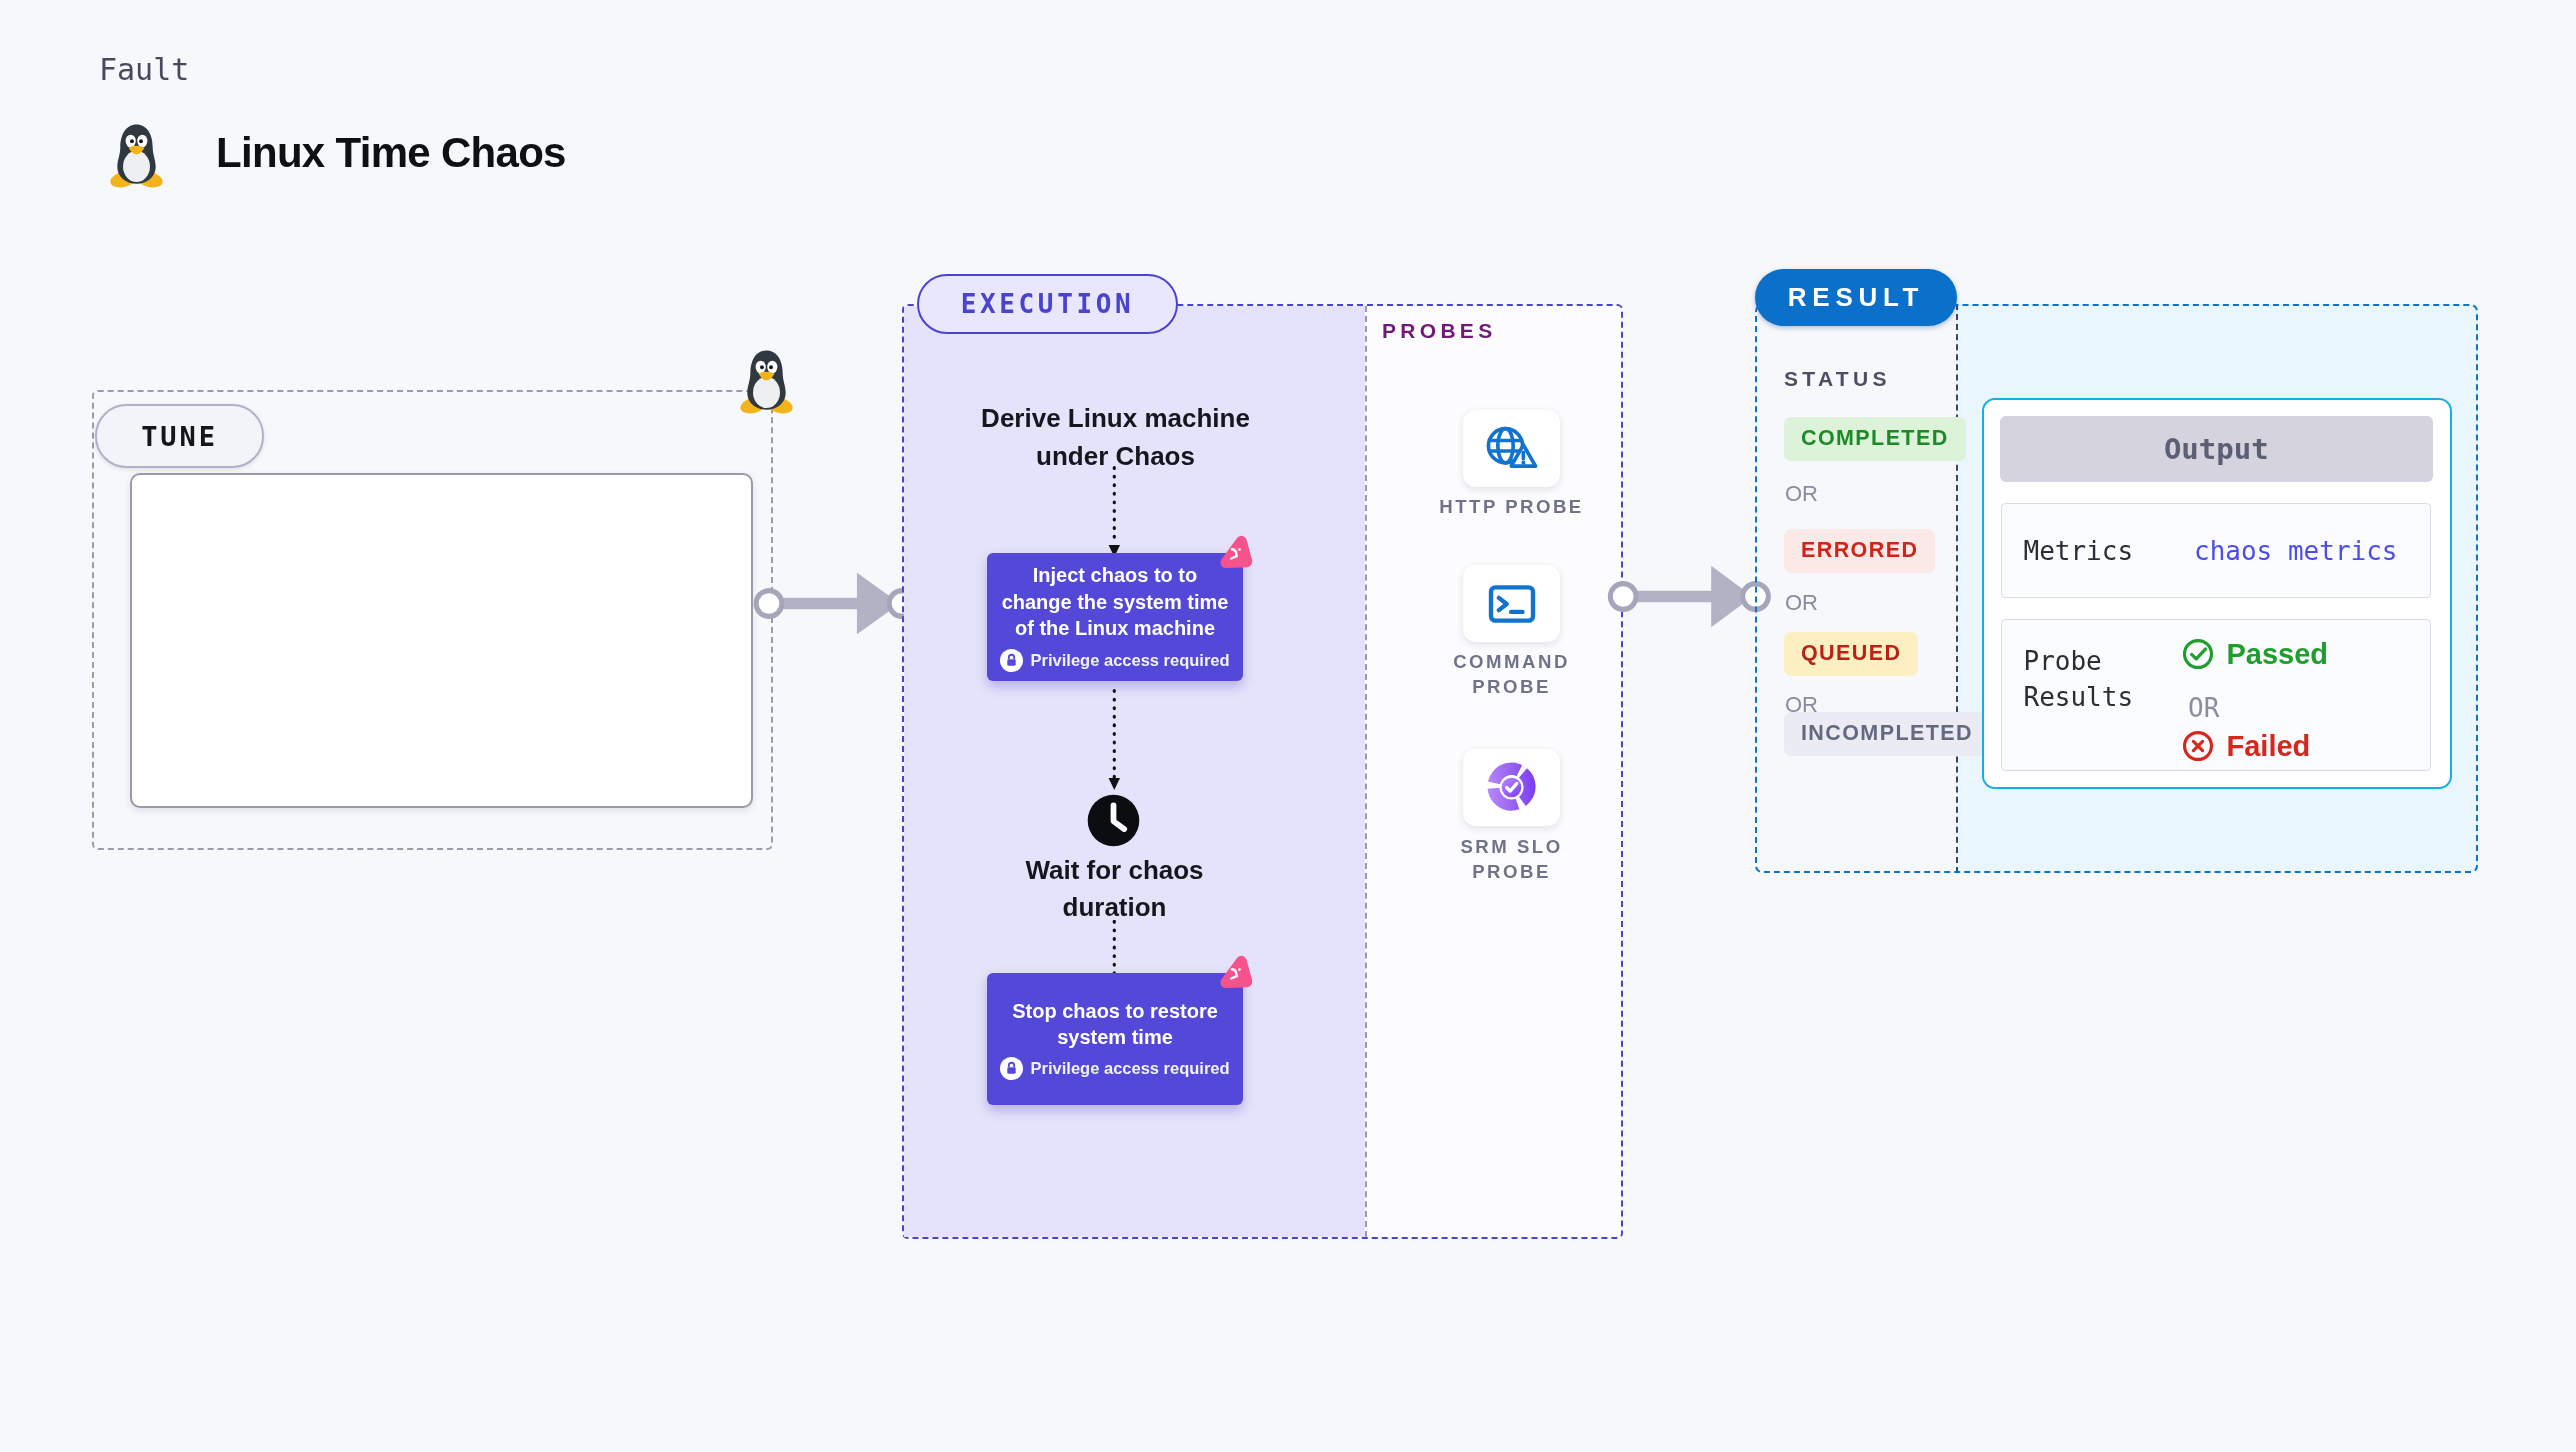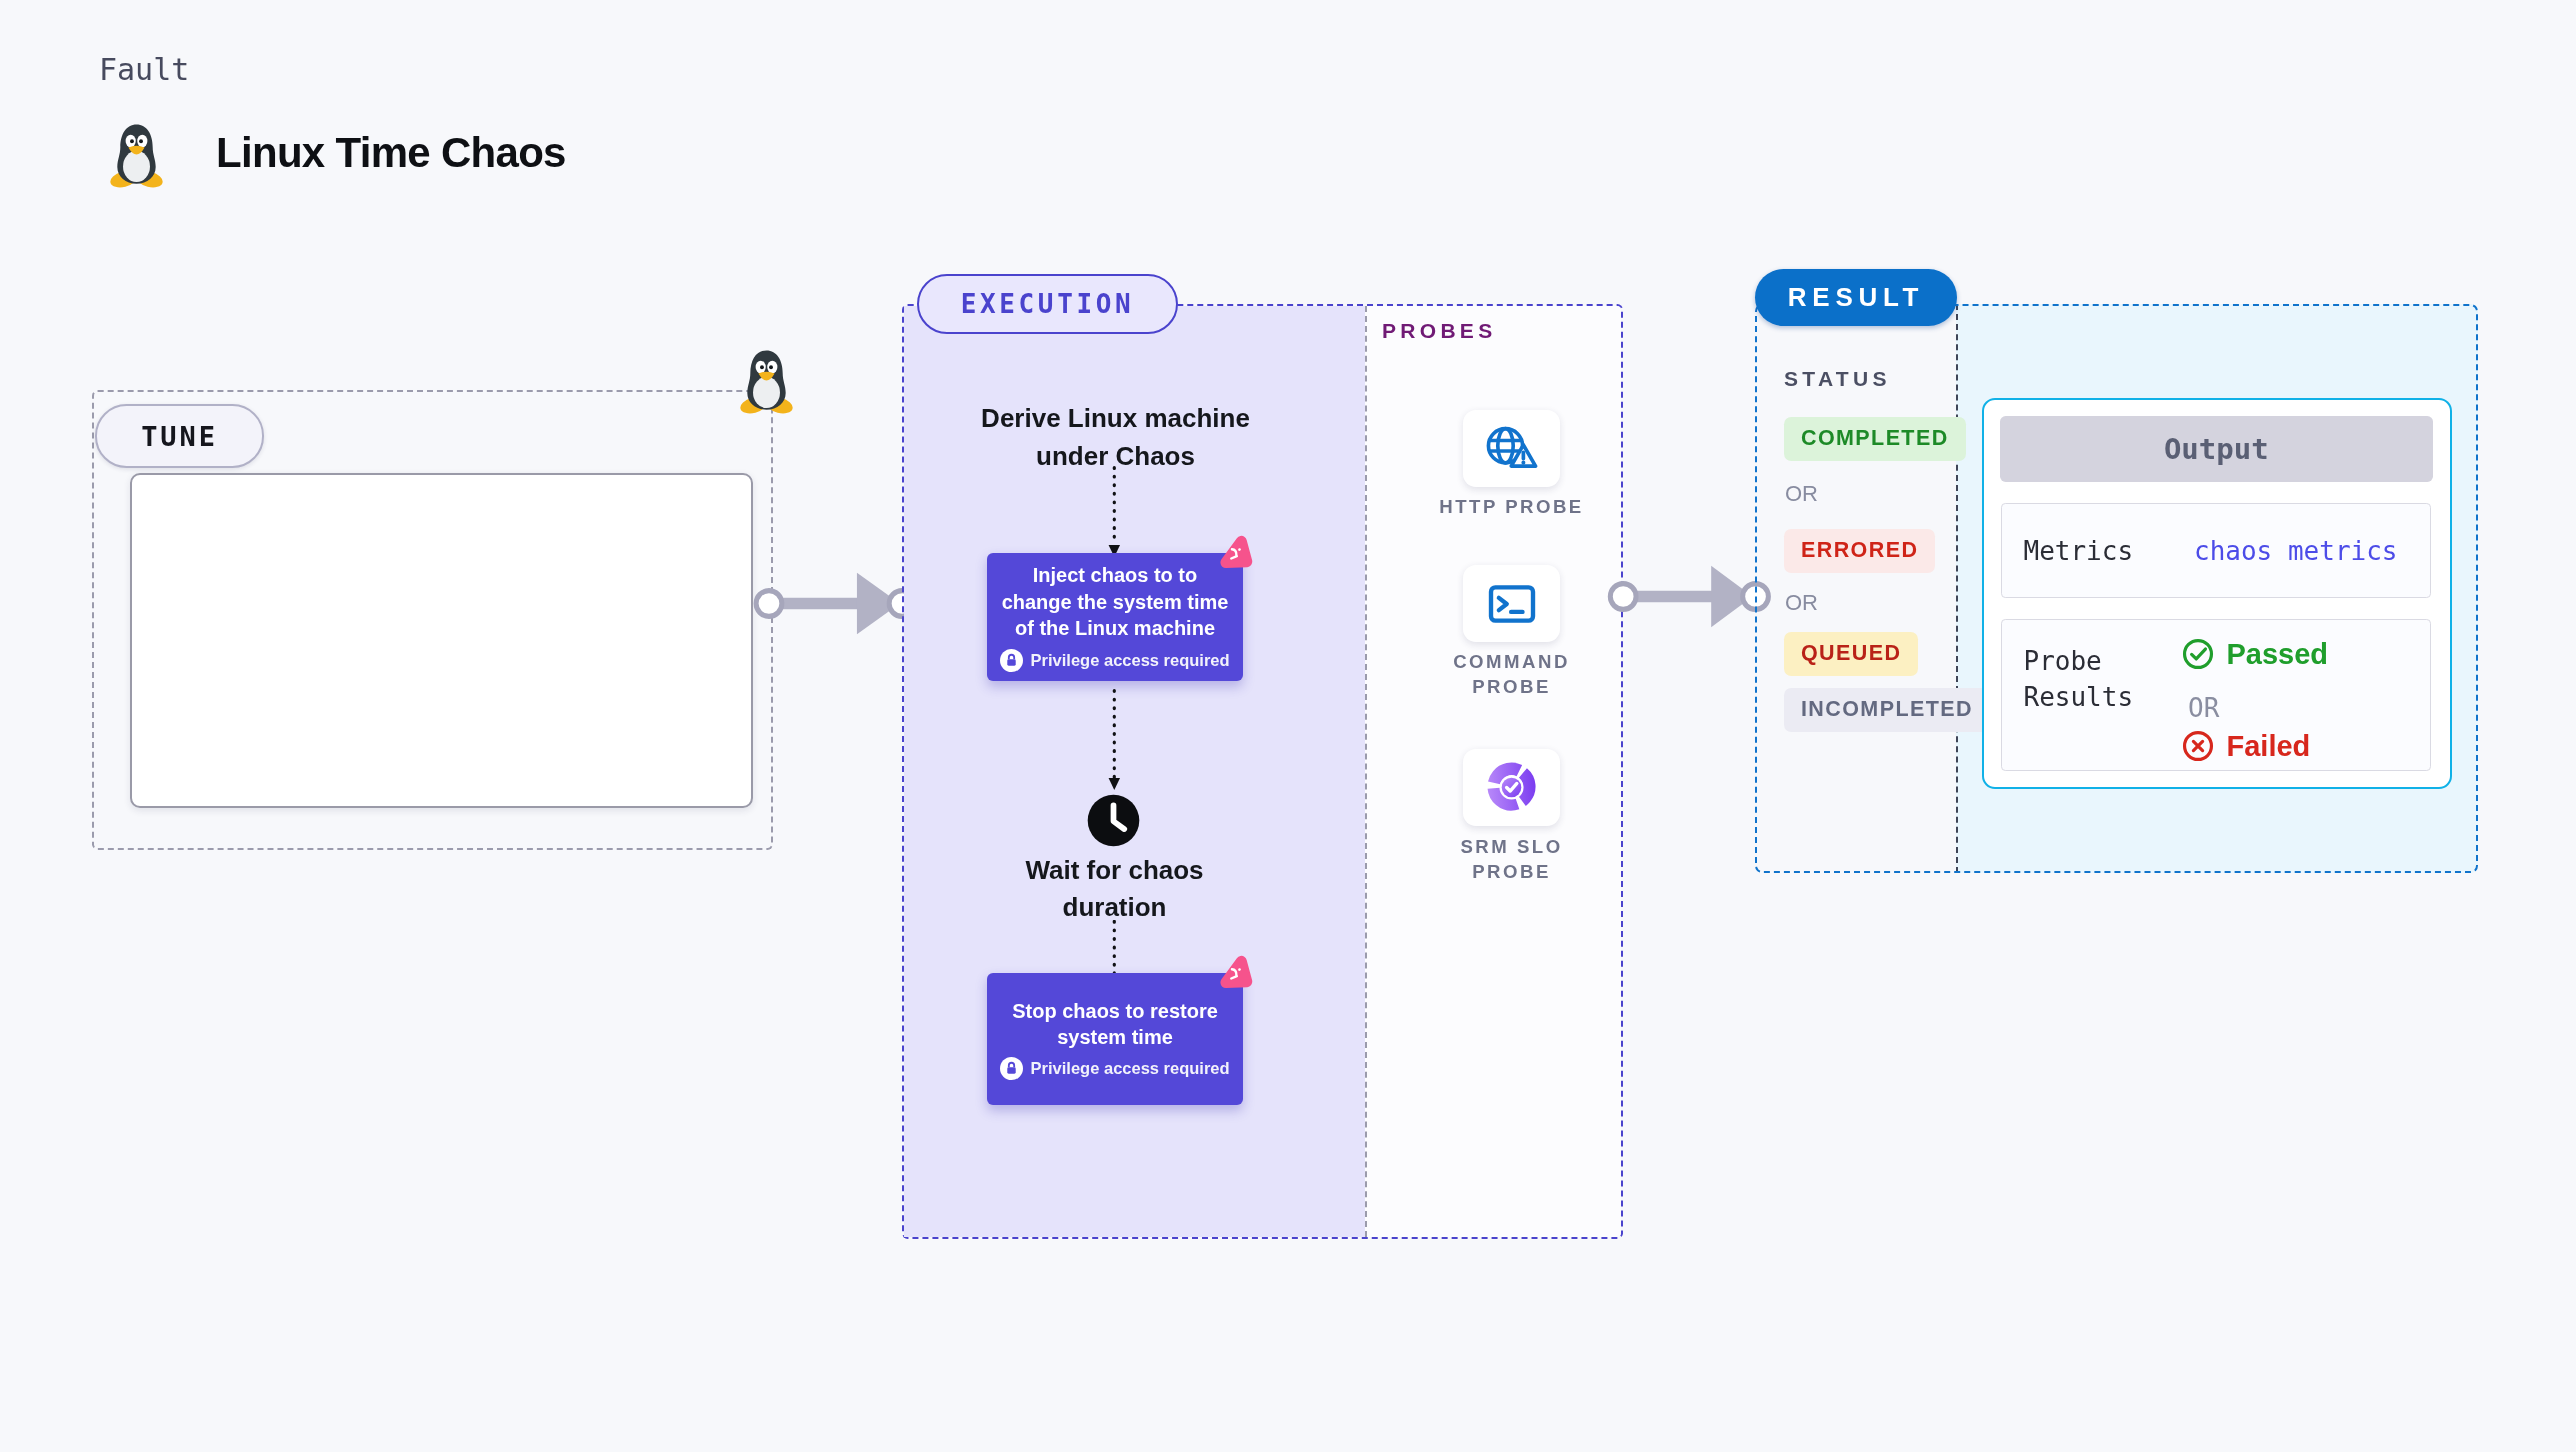--- a/index.html
+++ b/index.html
@@ -244,21 +244,21 @@
   <div class="abs result-pill sans center">RESULT</div>
 
   <div class="abs status-label sans">STATUS</div>
 
   <div class="abs status-badge sans" style="top: 417px; background-color: rgb(220, 243, 218); color: rgb(29, 138, 39);">COMPLETED</div>
   <div class="abs or-sep sans" style="top:481px">OR</div>
   <div class="abs status-badge sans" style="top: 529px; background-color: rgb(251, 233, 232); color: rgb(207, 36, 24);">ERRORED</div>
   <div class="abs or-sep sans" style="top:590px">OR</div>
   <div class="abs status-badge sans" style="top: 632px; background-color: rgb(252, 240, 194); color: rgb(185, 34, 24);">QUEUED</div>
   <div class="abs or-sep sans" style="top:692px">OR</div>
-  <div class="abs status-badge sans" style="top: 688px; background-color: rgb(235, 235, 243); color: rgb(99, 105, 128);">INCOMPLETED</div>
+  <div class="abs status-badge sans" style="top: 712px; background-color: rgb(235, 235, 243); color: rgb(99, 105, 128);">INCOMPLETED</div>
 
   <div class="abs output-card">
     <div class="abs out-header mono center">Output</div>
 
     <div class="abs out-row row-metrics">
       <div class="abs out-label mono" style="top:31.5px">Metrics</div>
       <div class="abs metrics-value mono" style="top:31.5px">chaos metrics</div>
     </div>
 
     <div class="abs out-row row-probe">

